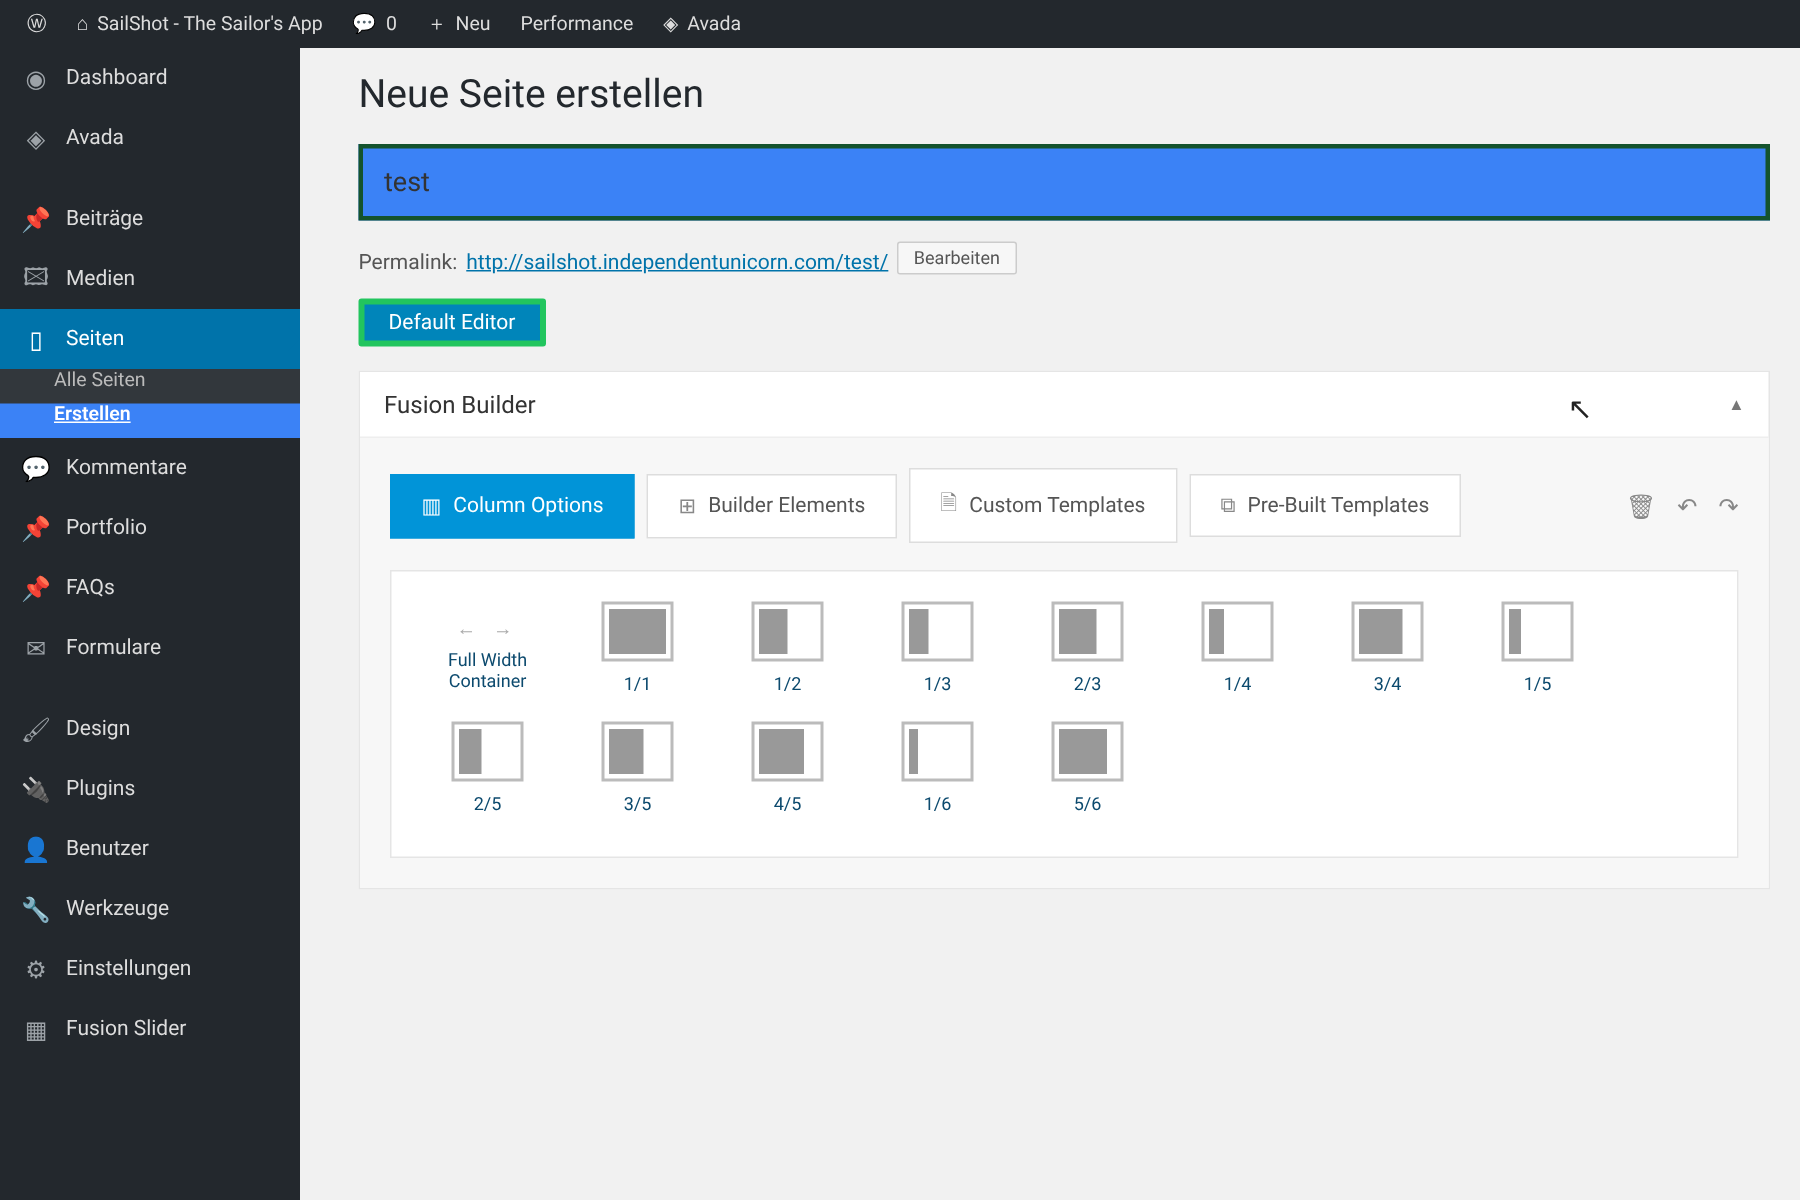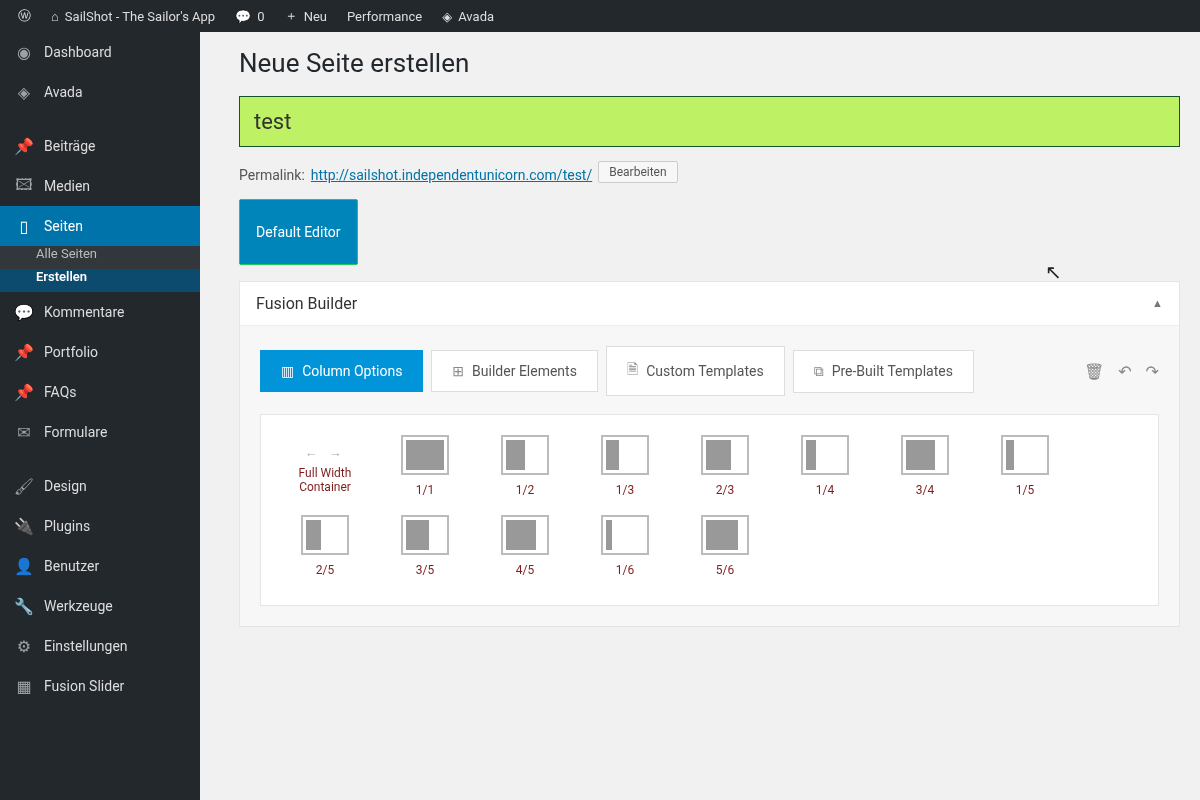--- a/index.html
+++ b/index.html
@@ -10,52 +10,52 @@
 .admin-bar .ab-item { display: flex; align-items: center; padding: 0 10px; height: 32px; cursor: pointer; color: #ddd; gap: 6px; }
 
 
 .sidebar { position: absolute; left: 0; top: 32px; bottom: 0; width: 200px; background: #23282d; color: #eee; }
 .menu-item { display: flex; align-items: center; gap: 10px; padding: 10px 14px; font-size: 14px; color: #ddd; cursor: pointer; }
 .menu-item.top { font-size: 14px; }
 .menu-item.current { background: #0073aa; color: #fff; position: relative; }
 .menu-item.current::after { content: ""; position: absolute; right: -8px; top: 50%; transform: translateY(-50%); border: 8px solid transparent; border-left-color: #0073aa; }
 .submenu { background: #32373c; }
 .submenu .sub-item { padding: 0 14px 8px 36px; font-size: 13px; color: #bbb; cursor: pointer; }
-.submenu .sub-item.current { color: #fff; font-weight: 600; background: #0c4a6e; }
+.submenu .sub-item.current { color: #fff; font-weight: 600; background: #3b82f6; text-decoration: underline; }
 .menu-sep { height: 14px; }
 .m-icon { width: 20px; height: 20px; display: inline-flex; align-items: center; justify-content: center; color: #9ca2a7; font-size: 16px; }
 .menu-item.current .m-icon { color: #fff; }
 
 
 .content { position: absolute; left: 200px; top: 32px; right: 0; bottom: 0; padding: 6px 20px 20px 24px; background: #f1f1f1; overflow: auto; margin-left: 15px; }
 .page-title { font-size: 26px; font-weight: 400; color: #23282d; margin: 10px 0 18px; }
-.title-input { width: 100%; background: #bef264; border: 1px solid #14532d; padding: 12px 14px; font-size: 22px; color: #333; }
+.title-input { width: 100%; background: #3b82f6; border: 3px solid #14532d; padding: 12px 14px; font-size: 18px; color: #333; }
 .permalink-row { margin: 14px 0 16px; font-size: 14px; color: #555; display: flex; align-items: flex-end; gap: 6px; }
 .permalink-row a { color: #0073aa; text-decoration: underline; }
 .btn-small { background: #f7f7f7; border: 1px solid #ccc; padding: 3px 10px; font-size: 12px; color: #555; cursor: pointer; border-radius: 2px; }
-.btn-blue { background: #0085ba; border: 1px solid #22c55e; color: #fff; padding: 24px 16px; font-size: 14px; cursor: pointer; border-radius: 2px; }
+.btn-blue { background: #0085ba; border: 4px solid #22c55e; color: #fff; padding: 4px 16px; font-size: 14px; cursor: pointer; border-radius: 2px; }
 
 
 .metabox { background: #fff; border: 1px solid #e5e5e5; margin-top: 16px; }
 .metabox-header { padding: 12px 16px; font-size: 16px; color: #333; border-bottom: 1px solid #eee; display: flex; justify-content: space-between; align-items: center; text-align: center; }
 .metabox-body { padding: 20px; background: #f7f7f7; }
 
 .fb-tabs { display: flex; gap: 8px; align-items: center; }
 .fb-tab { background: #fff; border: 1px solid #ddd; padding: 12px 20px; font-size: 14px; color: #555; cursor: pointer; display: flex; align-items: center; gap: 8px; }
 .fb-tab.active { background: #0194d8; border-color: #0194d8; color: #fff; }
 .fb-tab.active .t-icon { color: #fff; }
 .t-icon { color: #888; font-size: 14px; }
 .fb-right-icons { margin-left: auto; display: flex; gap: 14px; color: #888; }
 .fb-right-icons span { cursor: pointer; font-size: 16px; }
 
 .fb-columns { background: #fff; border: 1px solid #e5e5e5; margin-top: 18px; padding: 20px 14px 10px; display: flex; flex-wrap: wrap; gap: 0; }
 .col-option { width: 100px; text-align: center; margin-bottom: 18px; cursor: pointer; }
 .col-option .swatch { width: 48px; height: 40px; border: 2px solid #bbb; margin: 0 auto 8px; padding: 3px; display: flex; }
 .col-option .swatch .fill { background: #999; }
-.col-option .lbl { font-size: 12px; color: #7f1d1d; }
+.col-option .lbl { font-size: 12px; color: #0c4a6e; }
 .col-option.fullwidth { color: #888; font-size: 11px; }
 .col-option.fullwidth .arrows { font-size: 13px; letter-spacing: 4px; color: #aaa; margin: 10px 0 6px; }
 
 .caret-up { font-size: 11px; color: #777; }
 
 
 .cursor { position: absolute; left: 1045px; top: 260px; pointer-events: none; font-size: 20px; color: #222; }
 </style>
 </head>
 <body>

